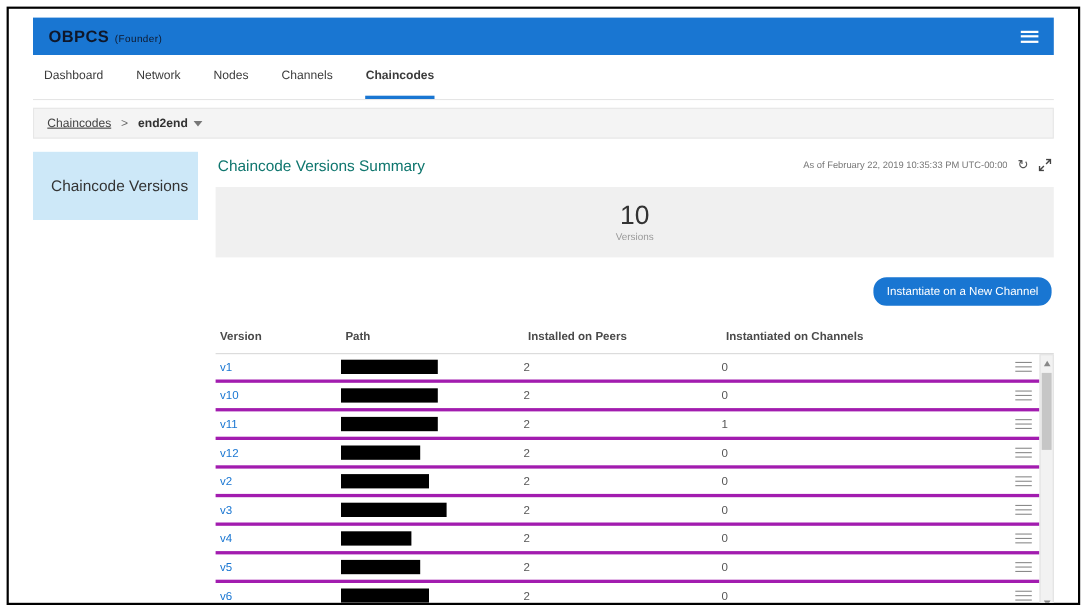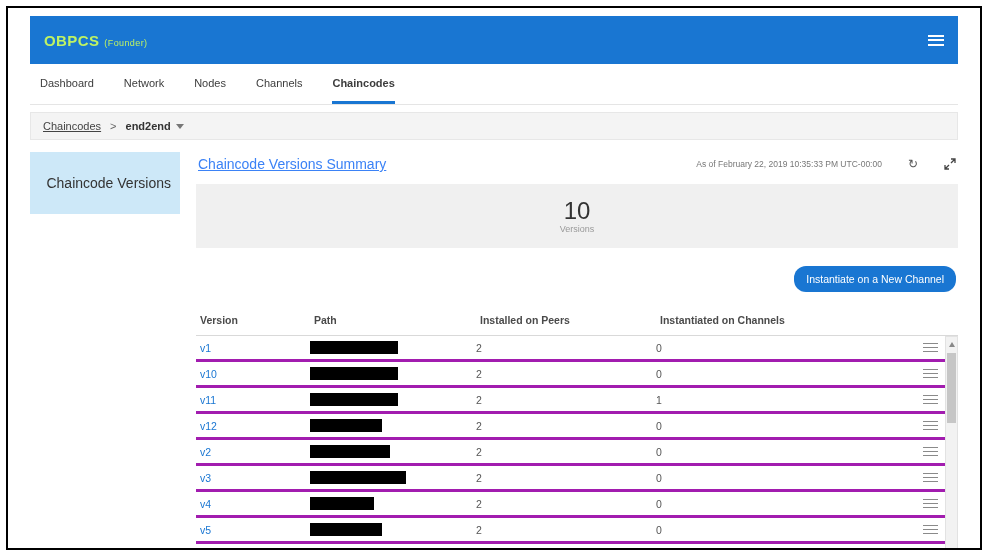--- a/index.html
+++ b/index.html
@@ -2,21 +2,21 @@
 <html style="--accent: #1976d2;"><head>
 <meta charset="utf-8">
 <style>
   html,body { margin:0; padding:0; background:#fff; width:992px; height:560px; overflow:hidden;
               font-family:"Liberation Sans", sans-serif; }
   .frame { position:absolute; left:6px; top:6px; width:976px; height:544px; border:2px solid #000;
            background:#fff; box-sizing:border-box; overflow:hidden; }
   .app { margin:8px 22px 0 22px; }
 
   
-  .topbar { background:var(--accent,#1976d2); color:#bef264; height:48px; display:flex;
+  .topbar { background:var(--accent,#1976d2); color:#0f172a; height:34px; display:flex;
             align-items:center; justify-content:space-between; padding:0 14px; }
   .brand { font-size:15px; font-weight:bold; letter-spacing:.4px; display:flex; align-items:baseline; }
   .brand-sub { font-size:9px; font-weight:normal; margin-left:5px; }
   .menu-icon { width:16px; cursor:pointer; }
   .menu-icon .bar { height:2px; background:#fff; margin:2.5px 0; }
 
   
   .tabs { display:flex; gap:30px; align-items:stretch; height:40px; border-bottom:1px solid #e5e5e5;
           padding:0 10px; }
   .tab { font-size:11px; color:#3c3c3c; display:flex; align-items:center; cursor:pointer;
@@ -33,22 +33,22 @@
                 border-top:5px solid #777; }
 
   
   .content { display:flex; gap:16px; margin-top:12px; }
   .sidebar { width:150px; flex-shrink:0; }
   .sidebar-item { background:#cde8f8; color:#333; font-size:14px; padding:23px 9px; cursor:pointer;text-align:right; }
   .main { flex:1; min-width:0; }
 
   
   .summary-head { display:flex; justify-content:space-between; align-items:center; padding:4px 2px 12px 2px; }
-  .summary-title { font-size:14px; color:#3b82f6;text-decoration:underline; }
-  .summary-meta { display:flex; align-items:center; gap:26px; }
+  .summary-title { font-size:14px; color:#0f766e; }
+  .summary-meta { display:flex; align-items:center; gap:9px; }
   .as-of { font-size:8.5px; color:#777; }
   .refresh-icon { font-size:12px; color:#555; cursor:pointer; line-height:1; }
   .expand-icon { cursor:pointer; display:flex; }
 
   
   .summary-box { background:#f0f0f0; height:64px; display:flex; flex-direction:column;
                  align-items:center; justify-content:center; }
   .count { font-size:24px; color:#333; line-height:1.1; }
   .count-label { font-size:9px; color:#999; }
 

